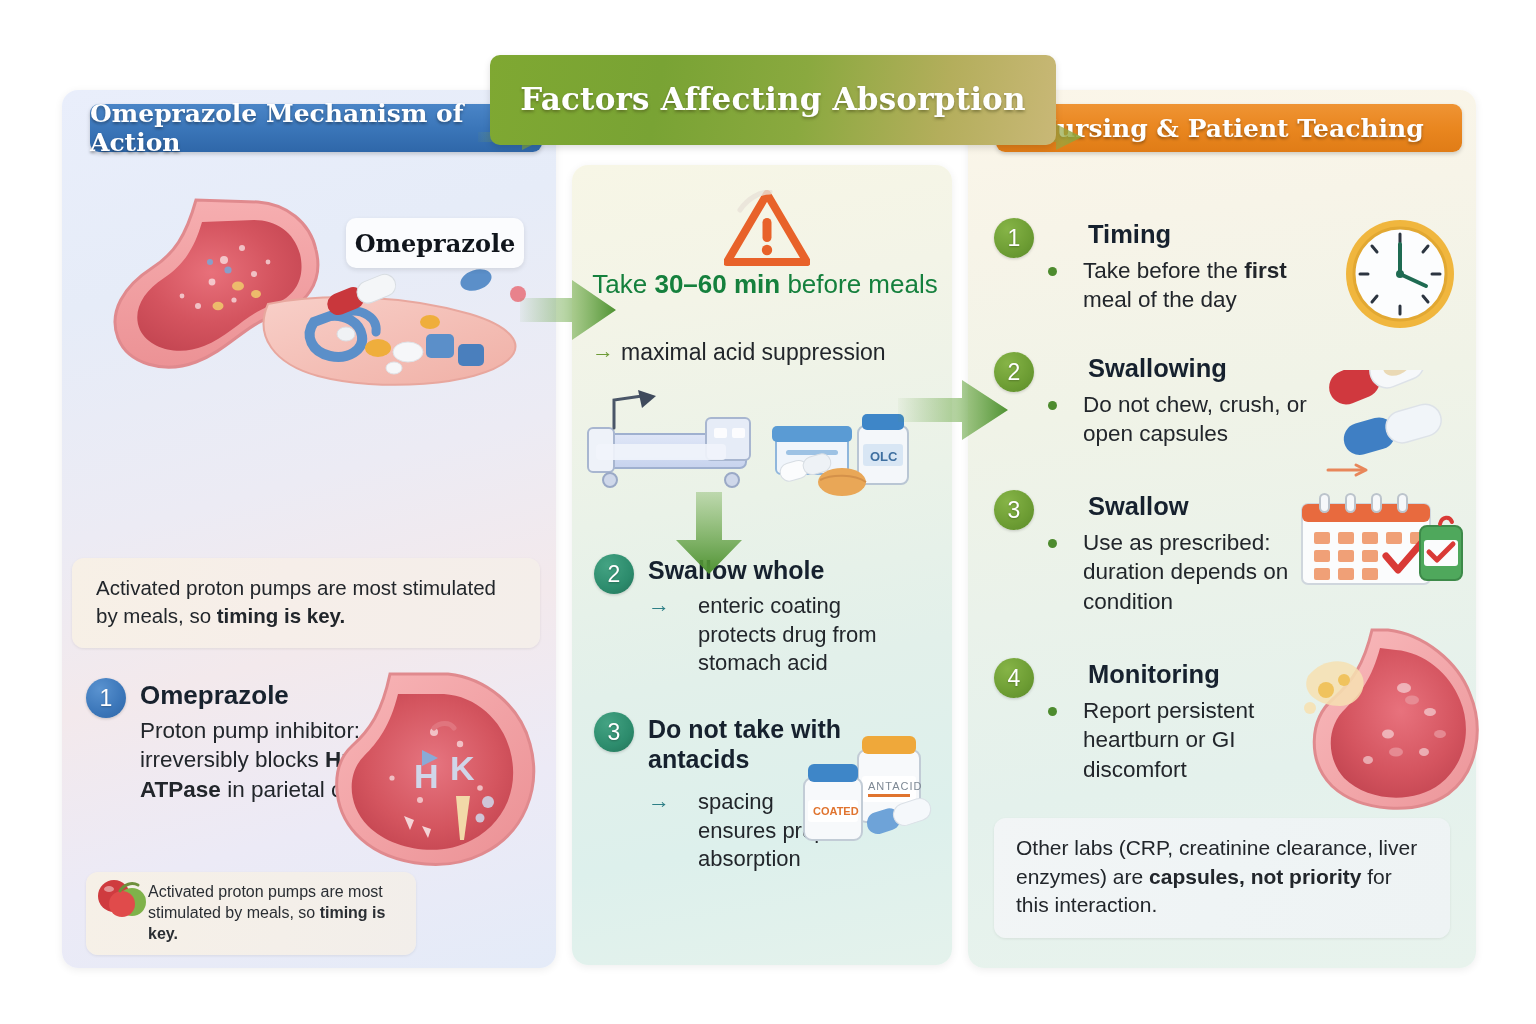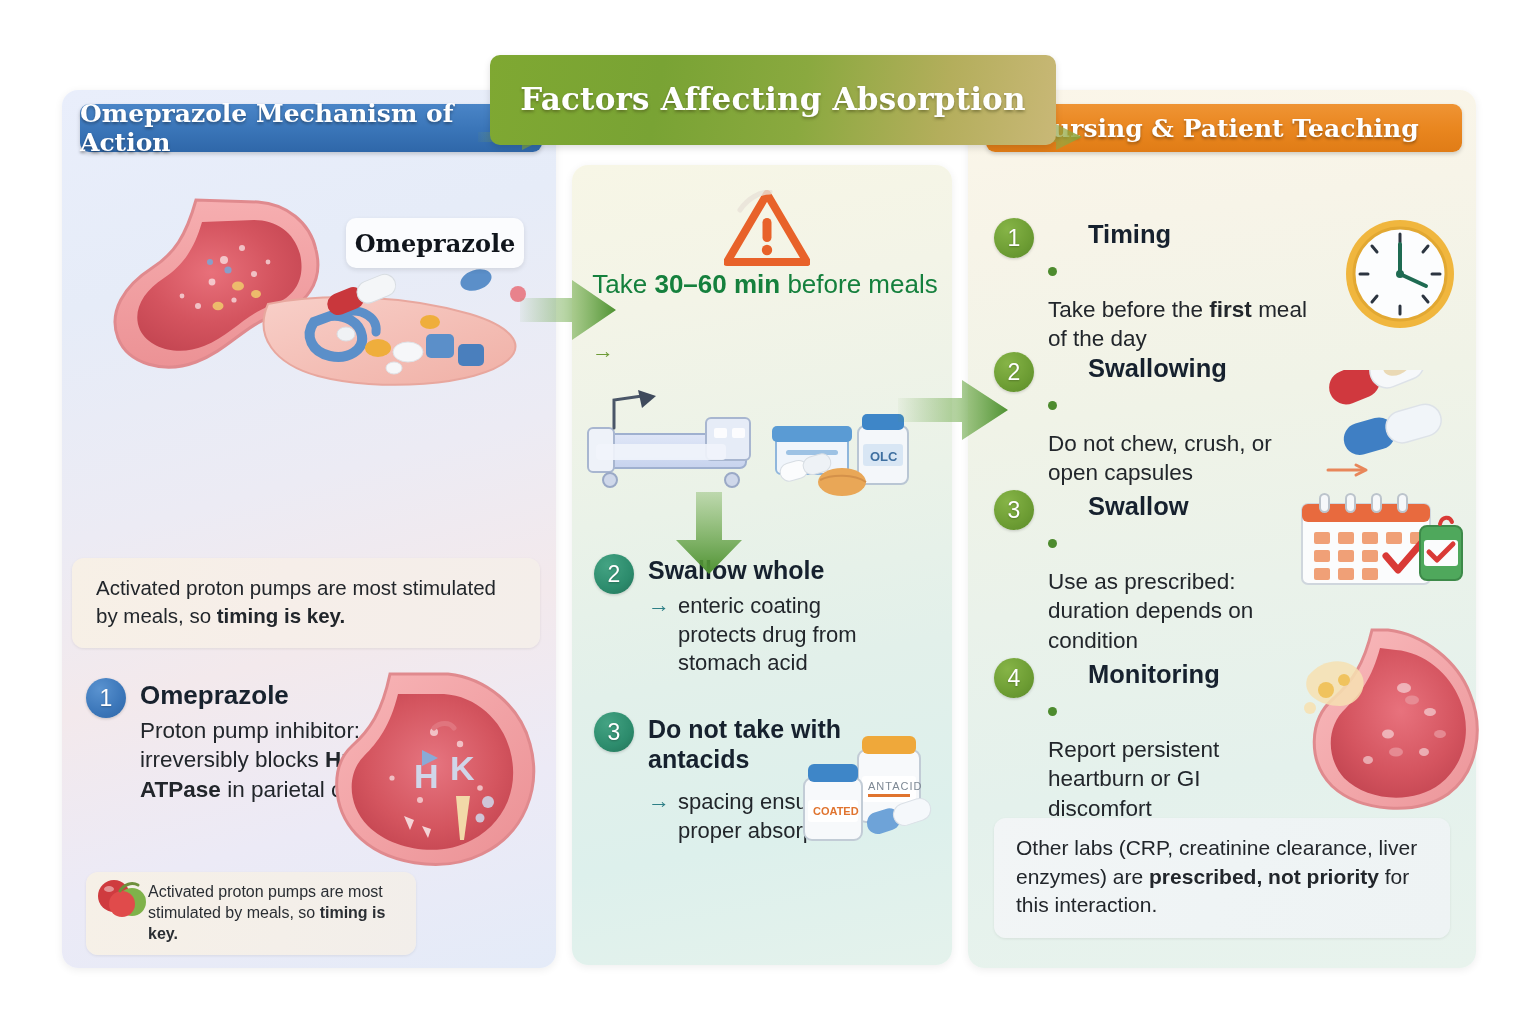--- a/index.html
+++ b/index.html
@@ -49,21 +49,21 @@
     left: 572px; top: 165px; width: 380px; height: 800px;
     background: linear-gradient(170deg, #f7f6e6 0%, #f3f4e7 18%, #eaf2e8 42%, #e2f0ea 62%, #ddf0ec 82%, #e4f2ec 100%);
   }
   #panel-right {
     left: 968px; top: 90px; width: 508px; height: 878px;
     background: linear-gradient(172deg, #fbf6e9 0%, #f7f4e8 16%, #f0f3e7 36%, #eaf2ea 56%, #e4f1ec 76%, #e8f3ed 100%);
   }
 
   
   .panel-header {
-    margin: 14px 14px 0 18px; height: 48px; border-radius: 9px;
+    margin: 14px 14px 0 28px; height: 48px; border-radius: 9px;
     display: flex; align-items: center; justify-content: center;
     font-family: "DejaVu Serif", "Liberation Serif", serif;
     font-weight: bold; font-size: 25px; color: #fff;
     text-shadow: 0 2px 3px rgba(0,0,0,.35);
     box-shadow: 0 2px 4px rgba(0,0,0,.18);
   }
   .ph-blue   { background: linear-gradient(180deg, #4a85c7 0%, #3b76b9 50%, #2f67a9 100%); }
   .ph-orange { background: linear-gradient(180deg, #ef9434 0%, #e9861f 52%, #e07c16 100%); }
 
   
@@ -140,27 +140,27 @@
     display: flex; align-items: flex-start; gap: 7px;
   }
   .arrow-glyph-olive { color: #6e9b37; font-size: 22px; line-height:1.2; }
   .arrow-glyph-teal  { color: #2d7f86; font-size: 22px; line-height:1.2; }
 
   #mp-item2 { left: 594px; top: 554px; width: 300px; }
   #mp-item2 .item-title { font-size: 25px; }
   #mp-item3 { left: 594px; top: 712px; width: 300px; }
   #mp-item3 .item-title { font-size: 25px; white-space: normal; width: 250px; line-height:1.2;}
   .sub-arrow-line { display: flex; align-items: flex-start; gap: 8px; }
-  .sub-arrow-line .txt { flex: 1; }
+  .sub-arrow-line .txt { flex: 1; margin-left: 20px; }
 
   
   .rp-item { position: absolute; width: 290px; }
   .rp-item .item-title { font-size: 25.5px; margin-left: 40px; }
   .bullet-line { position: absolute; left: 54px; }
-  .bullet-line .row { display: flex; align-items: flex-start; gap: 19px; flex-direction: column; }
+  .bullet-line .row { display: flex; align-items: flex-start; gap: 26px; }
   .dot {
     width: 9px; height: 9px; border-radius: 50%; background: #4d8b2e;
     margin-top: 11px; flex: 0 0 auto;
   }
   .bl-text { font-size: 22.5px; line-height: 1.30; color: #22262b; }
   .bl-text b { font-weight: bold; }
 
   #rp-item1 { left: 994px; top: 218px; }
   #rp-item2 { left: 994px; top: 352px; }
   #rp-item3 { left: 994px; top: 490px; }
@@ -396,20 +396,21 @@
     <circle cx="43" cy="60" r="5.2" fill="#e8622a"></circle>
     <path d="M16,20 C24,8 36,2 46,2" stroke="#e8e2d8" stroke-width="5" fill="none" stroke-linecap="round" opacity=".8"></path>
   </svg>
 
   <div id="mp-head">
     <span>Take </span><b>30–60 min</b><span> before meals</span>
   </div>
 
   <div id="mp-sub">
     <span class="arrow-glyph-olive">→</span>
+    <span>maximal acid suppression</span>
   </div>
 
   <svg class="illus" id="ill-bed-pills" viewBox="0 0 345 120">
     <defs>
       <linearGradient id="bedg" x1="0" y1="0" x2="0" y2="1">
         <stop offset="0%" stop-color="#dfe6f7"></stop>
         <stop offset="100%" stop-color="#c7d3ee"></stop>
       </linearGradient>
     </defs>
 
@@ -629,16 +630,16 @@
       <ellipse cx="140" cy="106" rx="6" ry="4"></ellipse>
     </g>
 
     <path d="M8,48 C22,30 48,28 60,44 C70,58 58,78 40,78 C20,78 0,66 8,48 Z" fill="#f6e1b2" opacity=".85"></path>
     <circle cx="26" cy="62" r="8" fill="#f0c35e"></circle>
     <circle cx="44" cy="52" r="6" fill="#f0c35e"></circle>
     <circle cx="10" cy="80" r="6" fill="#f6e1b2" opacity=".9"></circle>
   </svg>
 
   <div class="callout" id="rp-callout">
-    <span>Other labs (CRP, creatinine clearance, liver enzymes) are </span><b>prescribed,</b><span> </span><b>not priority</b><span> for this interaction.</span>
+    <span>Other labs (CRP, creatinine clearance, liver enzymes) are </span><b>capsules,</b><span> </span><b>not priority</b><span> for this interaction.</span>
   </div>
 
 </div>
 
 </body></html>

